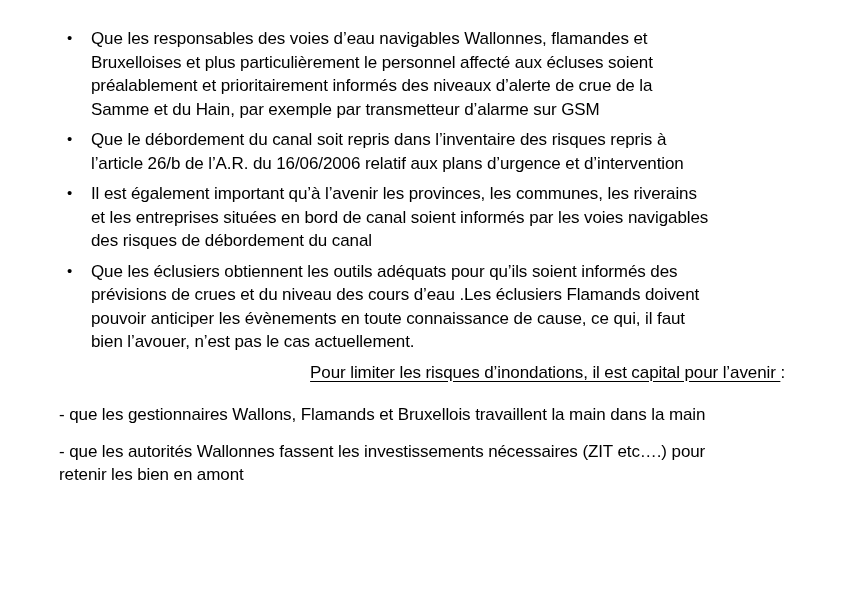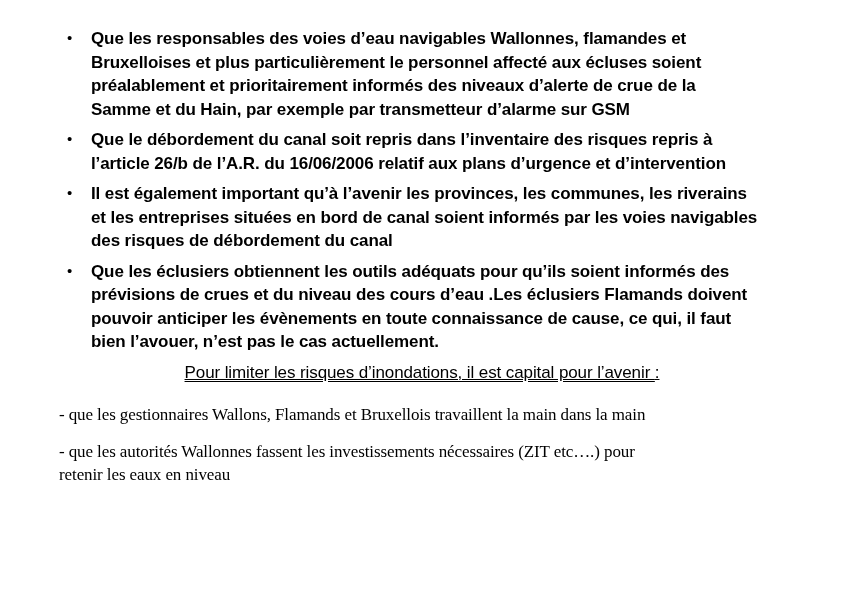--- a/index.html
+++ b/index.html
@@ -36,36 +36,33 @@
   }
   .bullet-marker {
     position: absolute;
     left: 8px;
     top: -1px;
     font-size: 15px;
   }
   .wrapped-text {
     white-space: pre;
     display: block;
-    font-weight: bold;
   }
   .section-heading {
     margin: 0 0 19px 0;
-    text-align: center;
+    text-align: right;
     white-space: pre;
-    text-decoration: underline;
   }
   .section-heading .underlined {
     text-decoration: underline;
     text-underline-offset: 3px;
   }
   .dash-paragraph {
     margin: 13px 0 7px 0;
     white-space: pre;
-    font-family: Liberation Serif, serif;
   }
 </style>
 </head>
 <body>
 
 <div class="slide">
 
   <ul class="bullet-list">
     <li class="bullet-item">
       <span class="bullet-marker">•</span>
@@ -91,15 +88,15 @@
 prévisions de crues et du niveau des cours d’eau .Les éclusiers Flamands doivent
 pouvoir anticiper les évènements en toute connaissance de cause, ce qui, il faut
 bien l’avouer, n’est pas le cas actuellement.</span>
     </li>
   </ul>
 
   <p class="section-heading"><span class="underlined">Pour limiter les risques d’inondations, il est capital pour l’avenir </span><span>:</span></p>
 
   <p class="dash-paragraph">- que les gestionnaires Wallons, Flamands et Bruxellois travaillent la main dans la main</p>
   <p class="dash-paragraph">- que les autorités Wallonnes fassent les investissements nécessaires (ZIT etc….) pour
-retenir les eaux en niveau</p>
+retenir les bien en amont</p>
 
 </div>
 
 </body></html>

